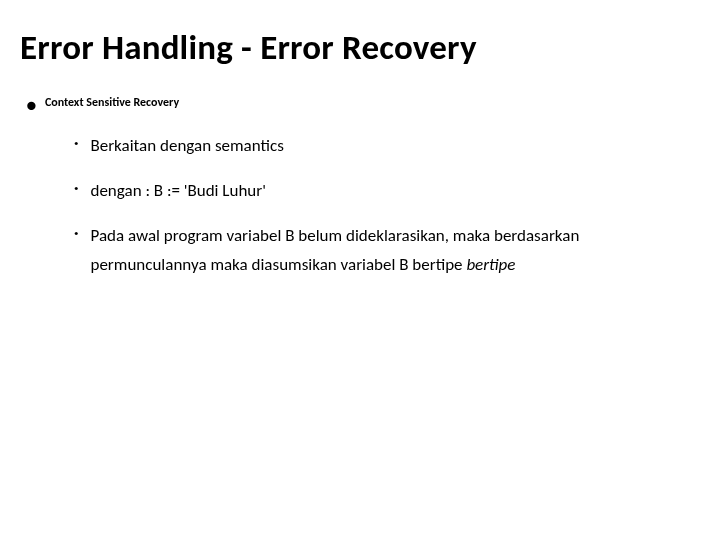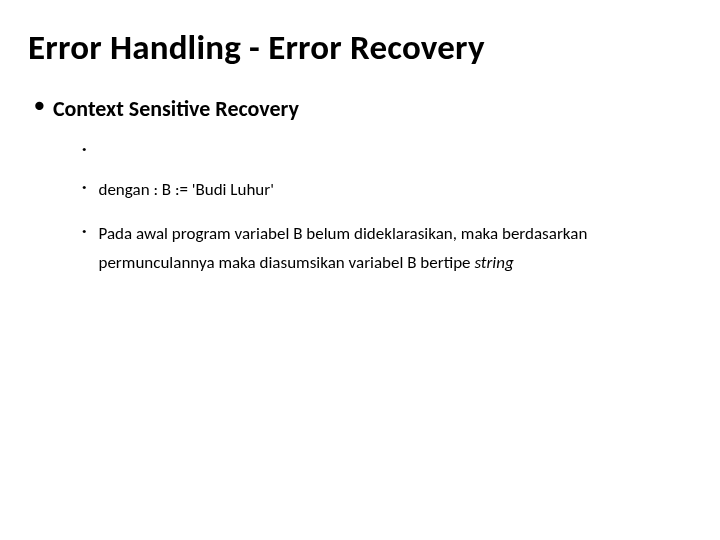--- a/index.html
+++ b/index.html
@@ -8,41 +8,41 @@
     width: 720px;
     height: 540px;
     background: #ffffff;
     font-family: "Calibri", "Segoe UI", Arial, sans-serif;
     color: #000000;
   }
   .slide {
     box-sizing: border-box;
     width: 720px;
     height: 484px;
-    padding: 28px 46px 20px 28px;
+    padding: 28px 46px 20px 20px;
   }
   .title {
     font-size: 35px;
     font-weight: 700;
     letter-spacing: 0.2px;
     margin: 0 0 28px 0;
     line-height: 1.1;
   }
   .level1 {
     display: flex;
     align-items: flex-start;
     margin: 0 0 16px 6px;
   }
   .level1 .bullet1 {
     font-size: 18px;
     line-height: 1.2;
     margin-right: 8px;
   }
   .level1 .text1 {
-    font-size: 22px;
+    font-size: 12px;
     font-weight: 700;
     line-height: 1.25;
   }
   .level2 {
     display: flex;
     align-items: flex-start;
     margin: 0 0 16px 54px;
   }
   .level2 .bullet2 {
     font-size: 9px;
@@ -65,24 +65,25 @@
 <div class="slide">
   <h1 class="title">Error Handling - Error Recovery</h1>
 
   <div class="level1">
     <span class="bullet1">●</span>
     <span class="text1">Context Sensitive Recovery</span>
   </div>
 
   <div class="level2">
     <span class="bullet2">•</span>
+    <span class="text2">Berkaitan dengan semantics</span>
   </div>
 
   <div class="level2">
     <span class="bullet2">•</span>
     <span class="text2">dengan  : B := 'Budi Luhur'</span>
   </div>
 
   <div class="level2">
     <span class="bullet2">•</span>
-    <span class="text2"><span>Pada awal program variabel B belum dideklarasikan, maka berdasarkan permunculannya maka diasumsikan variabel B bertipe </span><span class="italic">string</span></span>
+    <span class="text2"><span>Pada awal program variabel B belum dideklarasikan, maka berdasarkan permunculannya maka diasumsikan variabel B bertipe </span><span class="italic">bertipe</span></span>
   </div>
 </div>
 
 </body></html>

